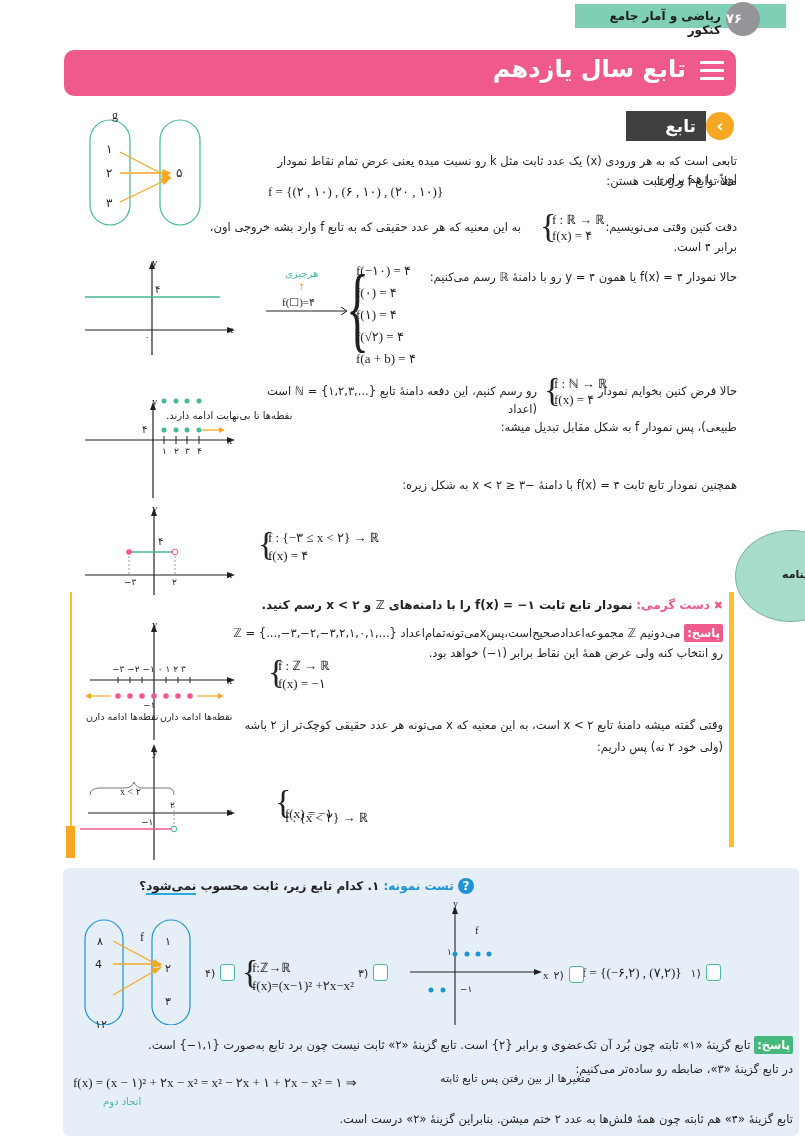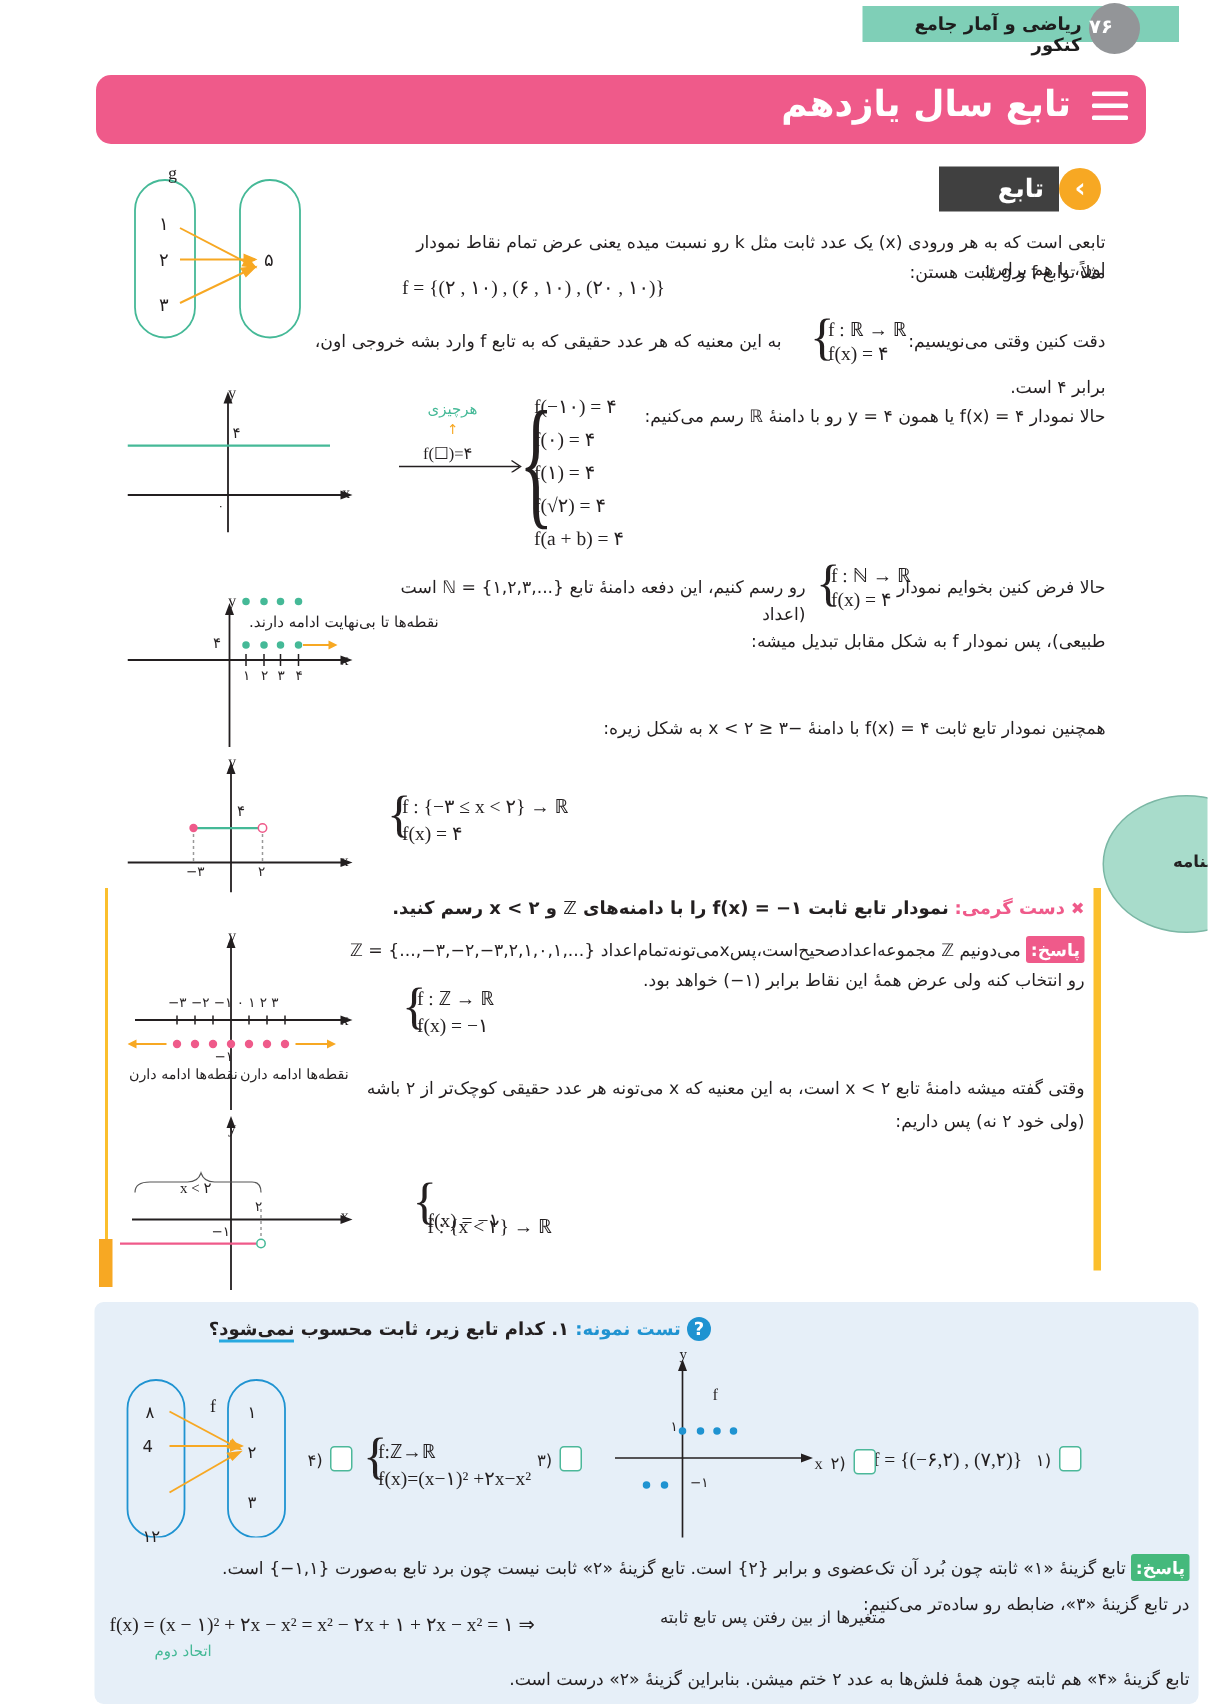--- a/index.html
+++ b/index.html
@@ -11,21 +11,21 @@
   .math { font-family:"Liberation Serif", serif; font-size:13px; direction:ltr; white-space:nowrap; }
   .brace { font-family:"Liberation Serif", serif; }
 
   
   #header-ribbon { left:575px; top:4px; width:211px; height:24px; background:#7fcfb7; }
   #header-title { right:65px; top:5px; font-weight:bold; font-size:12px; color:#1d1d1d; direction:rtl; }
   #page-num { right:26px; top:-2px; width:34px; height:34px; border-radius:50%; background:#939598;
               color:#fff; font-weight:bold; font-size:13px; text-align:left; line-height:34px; }
 
   
-  #chapter-banner { left:64px; top:50px; width:672px; height:46px; background:#ef5a8a; border-radius:10px;padding-left:28px; }
+  #chapter-banner { left:64px; top:50px; width:672px; height:46px; background:#ef5a8a; border-radius:10px; }
   #chapter-title { right:50px; top:5px; color:#fff; font-weight:bold; font-size:24px; direction:rtl; }
   #menu-icon { right:12px; top:11px; width:24px; height:22px; }
   #menu-icon span { display:block; height:3px; background:#fff; margin-bottom:5px; border-radius:1px; }
 
   
   #section-heading { left:626px; top:111px; width:108px; height:30px; }
   #section-label { position:absolute; right:28px; top:0; height:30px; padding:0 10px; background:#404040;
                    color:#fff; font-weight:bold; font-size:17px; line-height:30px; direction:rtl; }
   #section-chevron { position:absolute; right:0; top:1px; width:28px; height:28px; border-radius:50%;
                      background:#f7a823; color:#fff; font-weight:bold; font-size:18px; line-height:28px; text-align:center; }
@@ -74,21 +74,21 @@
 <div class="abs rtl txt" style="right:68px; top:172px; width:480px;">مثلاً توابع f و g ثابت هستن:</div>
 <div class="abs math" style="left:268px; top:184px;">f = {(۲ , ۱۰) , (۶ , ۱۰) , (۲۰ , ۱۰)}</div>
 
 <div class="abs rtl txt" style="right:68px; top:218px;">دقت کنین وقتی می‌نویسیم:</div>
 <div class="abs" style="left:540px; top:210px; width:60px;">
   <div class="brace abs" style="left:0; top:-2px; font-size:34px; line-height:36px;">{</div>
   <div class="math abs" style="left:12px; top:0;">f : ℝ → ℝ</div>
   <div class="math abs" style="left:12px; top:18px;">f(x) = ۴</div>
 </div>
 <div class="abs rtl txt" style="right:284px; top:218px; width:320px;">به این معنیه که هر عدد حقیقی که به تابع f وارد بشه خروجی اون،</div>
-<div class="abs rtl txt" style="right:68px; top:238px;margin-top:11px;">برابر ۴ است.</div>
+<div class="abs rtl txt" style="right:68px; top:238px;">برابر ۴ است.</div>
 
 <svg class="abs" style="left:80px; top:110px;" width="140" height="120">
   <rect x="10" y="10" width="40" height="105" rx="20" fill="none" stroke="#45b997" stroke-width="1.2"></rect>
   <rect x="80" y="10" width="40" height="105" rx="20" fill="none" stroke="#45b997" stroke-width="1.2"></rect>
   <g stroke="#f7a823" stroke-width="1.3" fill="#f7a823">
     <line x1="40" y1="42" x2="90" y2="68"></line>
       <polygon points="90,68 82,67 85,62"></polygon>
     <line x1="40" y1="63" x2="90" y2="63"></line>
       <polygon points="90,63 83,60 83,66"></polygon>
     <line x1="40" y1="92" x2="90" y2="68"></line>

